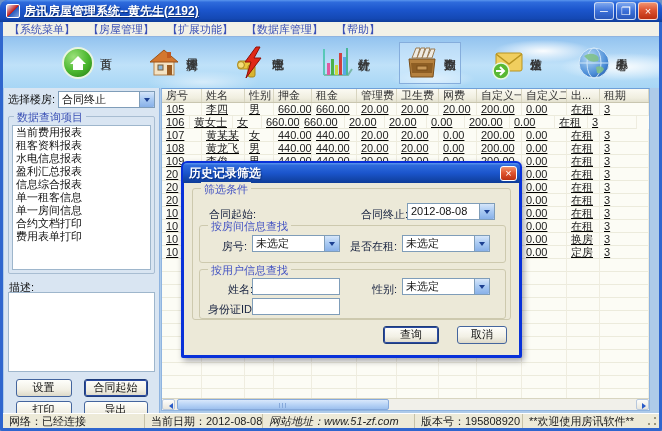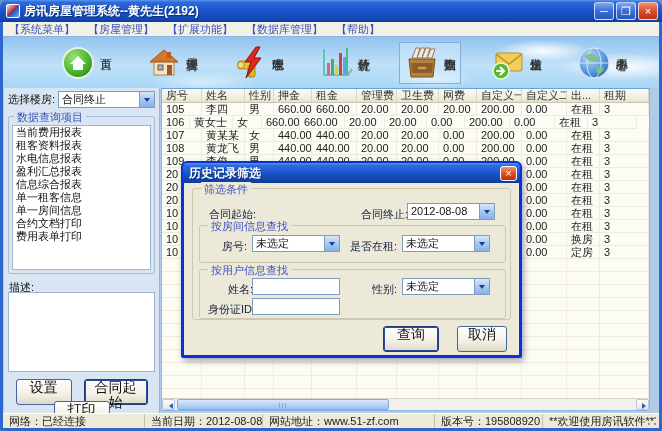--- a/index.html
+++ b/index.html
@@ -10,21 +10,21 @@
             border-radius:8px 8px 2px 2px; overflow:hidden; }
 
   
   .titlebar { position:absolute; left:0; top:0; right:0; height:22px;
     background:linear-gradient(180deg,#5A96EE 0%,#2E6BDC 10%,#1B55CC 45%,#1448B4 85%,#0E3C97 100%);
     display:flex; align-items:center; padding:0 4px; border-radius:8px 8px 0 0; }
   .app-icon { width:14px; height:14px; margin:0 4px 0 2px;
     background:linear-gradient(135deg,#E8F0FA 0%,#C02020 50%,#2255BB 51%,#88A8E0 100%);
     border:1px solid #fff; border-radius:2px; }
   .title-text { color:#fff; font-weight:bold; font-size:12px; text-shadow:1px 1px 1px #0A2E78; flex:1;
-    white-space:nowrap; overflow:hidden; }
+    white-space:nowrap; overflow:hidden;text-decoration:underline; }
   .winbtns { display:flex; gap:2px; }
   .winbtn { width:20px; height:18px; border-radius:3px; color:#fff; font-size:11px; line-height:16px;
     text-align:center; border:1px solid rgba(255,255,255,.7); cursor:pointer;
     background:linear-gradient(180deg,#7FA8EF 0%,#3B6FD8 50%,#2A58BB 100%); }
   .winbtn.close { background:linear-gradient(180deg,#F0926E 0%,#DD5330 45%,#BC3012 100%); }
 
   
   .menubar { position:absolute; left:3px; right:3px; top:22px; height:15px; background:#F2F1E7;
     display:flex; align-items:center; padding-left:6px; gap:13px; border-bottom:1px solid #8FB4E0; }
   .menu-item { color:#3A50B5; font-size:11px; cursor:pointer; white-space:nowrap; }
@@ -66,36 +66,36 @@
   .report-list { position:absolute; left:3px; right:3px; top:8px; bottom:3px; background:#fff;
     border:1px solid #9EB6CC; overflow:hidden; }
   .list-item { height:13px; line-height:13px; font-size:11px; padding-left:3px; color:#111;
     cursor:pointer; white-space:nowrap; }
   .list-item.selected { background:#3161CE; color:#fff; }
   .desc-label { position:absolute; left:5px; top:192px; font-size:11px; color:#111; }
   .desc-box { position:absolute; left:4px; right:4px; top:204px; height:80px; background:#fff;
     border:1px solid #9EB6CC; }
   .btn-row { position:absolute; left:0; right:0; display:flex; justify-content:center; gap:12px; }
   .btn-row.r1 { top:291px; } .btn-row.r2 { top:313px; }
-  .xp-btn { height:26px; font-size:14px; color:#111; text-align:center; cursor:pointer;
+  .xp-btn { height:18px; font-size:11px; color:#111; text-align:center; cursor:pointer;
     background:linear-gradient(180deg,#FEFEFB 0%,#F2F0E5 60%,#DDD9C8 100%);
     border:1px solid #44659E; border-radius:3px; padding:0 8px; line-height:15px; }
   .xp-btn.w1 { width:56px; } .xp-btn.w2 { width:64px; }
   .xp-btn.default { box-shadow:0 0 0 1px #2A4AA0 inset; border-color:#1E3C7B; }
 
   
   .table-wrap { position:absolute; left:158px; top:0; width:489px; height:323px; background:#FCFCF5;
     border:1px solid #8FB4E0; border-top:1px solid #6FA0D8; overflow:hidden; }
   .thead-row { display:flex; height:14px;
     background:linear-gradient(180deg,#FBFAF3 0%,#F0EEDF 70%,#E3E1CF 100%);
     border-bottom:1px solid #C9C6B0; }
   .thead-row .cell { font-size:11px; color:#333; line-height:13px; padding-left:4px;
     border-right:1px solid #D8D5C0; white-space:nowrap; overflow:hidden; flex:0 0 auto; }
   .tbody { position:absolute; left:0; right:0; top:14px; bottom:12px; overflow:hidden; }
-  .trow { display:flex; height:13px; }
+  .trow { display:flex; height:13px;text-decoration:underline; }
   .trow .cell { font-size:11px; color:#222; line-height:12px; padding-left:4px;
     border-right:1px solid #EFEDE0; border-bottom:1px solid #ECEBDC; white-space:nowrap;
     overflow:hidden; flex:0 0 auto; }
   
   .hscroll { position:absolute; left:0; right:0; bottom:0; height:12px; background:#F1F0EA;
     border-top:1px solid #D8D5C0; display:flex; }
   .sb-arrow { width:13px; height:11px; background:linear-gradient(180deg,#FDFDFB,#E8E6DD);
     border:1px solid #B8C8DD; border-radius:2px; position:relative; cursor:pointer; flex:0 0 auto; }
   .sb-arrow::after { content:""; position:absolute; top:3px; border:3px solid transparent; }
   .sb-arrow.left::after { left:3px; border-right:4px solid #2A5BC8; }
@@ -105,21 +105,21 @@
     background:linear-gradient(180deg,#D9E8FB 0%,#B9D4F6 50%,#9DC0EE 100%);
     border:1px solid #86A9DB; border-radius:2px; cursor:grab; }
   .sb-thumb::after { content:""; position:absolute; left:50%; top:3px; width:8px; height:5px; margin-left:-4px;
     background:repeating-linear-gradient(90deg,#86A9DB 0 1px,transparent 1px 3px); }
 
   
   .statusbar { position:absolute; left:3px; right:3px; bottom:3px; height:15px; background:#EDEAD8;
     border-top:1px solid #fff; display:flex; align-items:center; font-size:11px; color:#222; }
   .sb-panel { padding:0 6px; height:100%; line-height:14px; border-right:1px solid #C6C2A8;
     white-space:nowrap; overflow:hidden; flex:0 0 auto; }
-  .sb-panel.p1{width:142px;} .sb-panel.p2{width:118px;} .sb-panel.p3{width:172px;}
+  .sb-panel.p1{width:142px;} .sb-panel.p2{width:118px;} .sb-panel.p3{width:152px;font-style:italic;}
   .sb-panel.p4{width:108px;} .sb-panel.p5{flex:1; border-right:none;}
   .grip { position:absolute; right:1px; bottom:1px; width:12px; height:12px;
     background:
      radial-gradient(circle at 9px 3px,#9a967e 1px,transparent 1.5px),
      radial-gradient(circle at 9px 9px,#9a967e 1px,transparent 1.5px),
      radial-gradient(circle at 3px 9px,#9a967e 1px,transparent 1.5px); }
 
   
   .dialog { position:absolute; left:181px; top:161px; width:341px; height:197px;
     border:3px solid #0831D9; border-radius:6px 6px 2px 2px; background:#ECE9D8;
@@ -291,20 +291,21 @@
 
       <div class="desc-label">描述:</div>
       <div class="desc-box"></div>
 
       <div class="btn-row r1">
         <div class="xp-btn w1">设置</div>
         <div class="xp-btn w2 default">合同起始</div>
       </div>
       <div class="btn-row r2">
         <div class="xp-btn w1">打印</div>
+        <div class="xp-btn w2">导出</div>
       </div>
     </div>
 
     <div class="table-wrap">
       <div class="thead-row">
           <span class="cell" style="width: 40px;">房号</span>
           <span class="cell" style="width: 43px;">姓名</span>
           <span class="cell" style="width: 29px;">性别</span>
           <span class="cell" style="width: 38px;">押金</span>
           <span class="cell" style="width: 45px;">租金</span>

